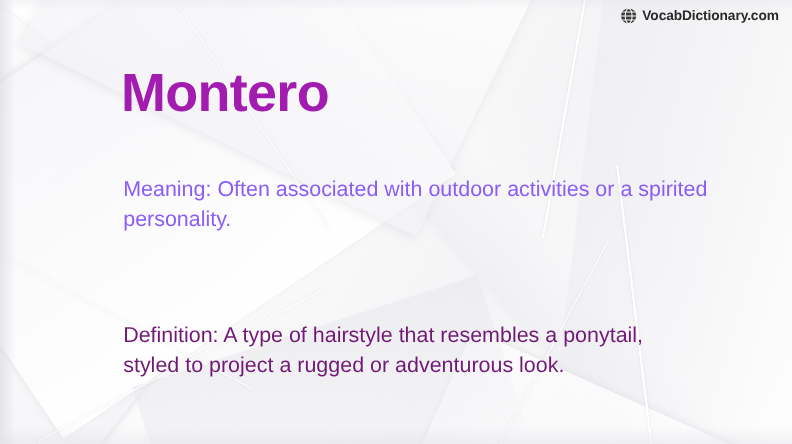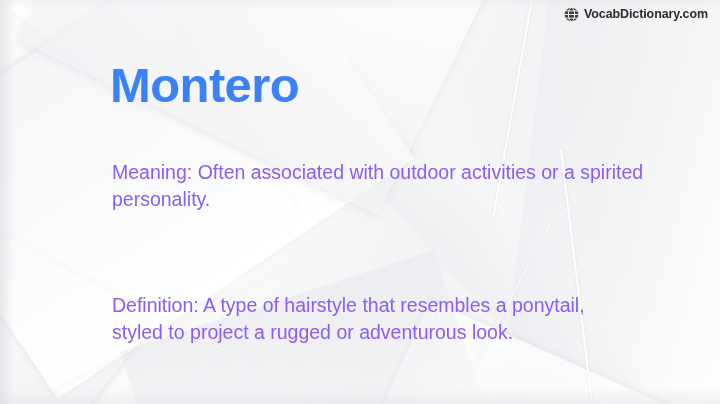--- a/index.html
+++ b/index.html
@@ -155,21 +155,21 @@
     letter-spacing: -0.1px;
     white-space: nowrap;
   }
 
   .title {
     position: absolute;
     left: 110px;
     top: 60px;
     font-size: 49px;
     font-weight: bold;
-    color: #3b82f6;
+    color: #a21caf;
     letter-spacing: -0.6px;
     line-height: 1.05;
     margin: 0;
     white-space: nowrap;
   }
 
   .meaning {
     position: absolute;
     left: 112px;
     top: 159px;
@@ -179,21 +179,21 @@
     line-height: 26.5px;
     margin: 0;
   }
 
   .definition {
     position: absolute;
     left: 112px;
     top: 292px;
     width: 525px;
     font-size: 19.5px;
-    color: #8b5cf6;
+    color: #701a75;
     line-height: 26.5px;
     margin: 0;
   }
 </style>
 </head>
 <body>
 
 <div id="slide">
 
   <div class="bg-layer bg-base"></div>

